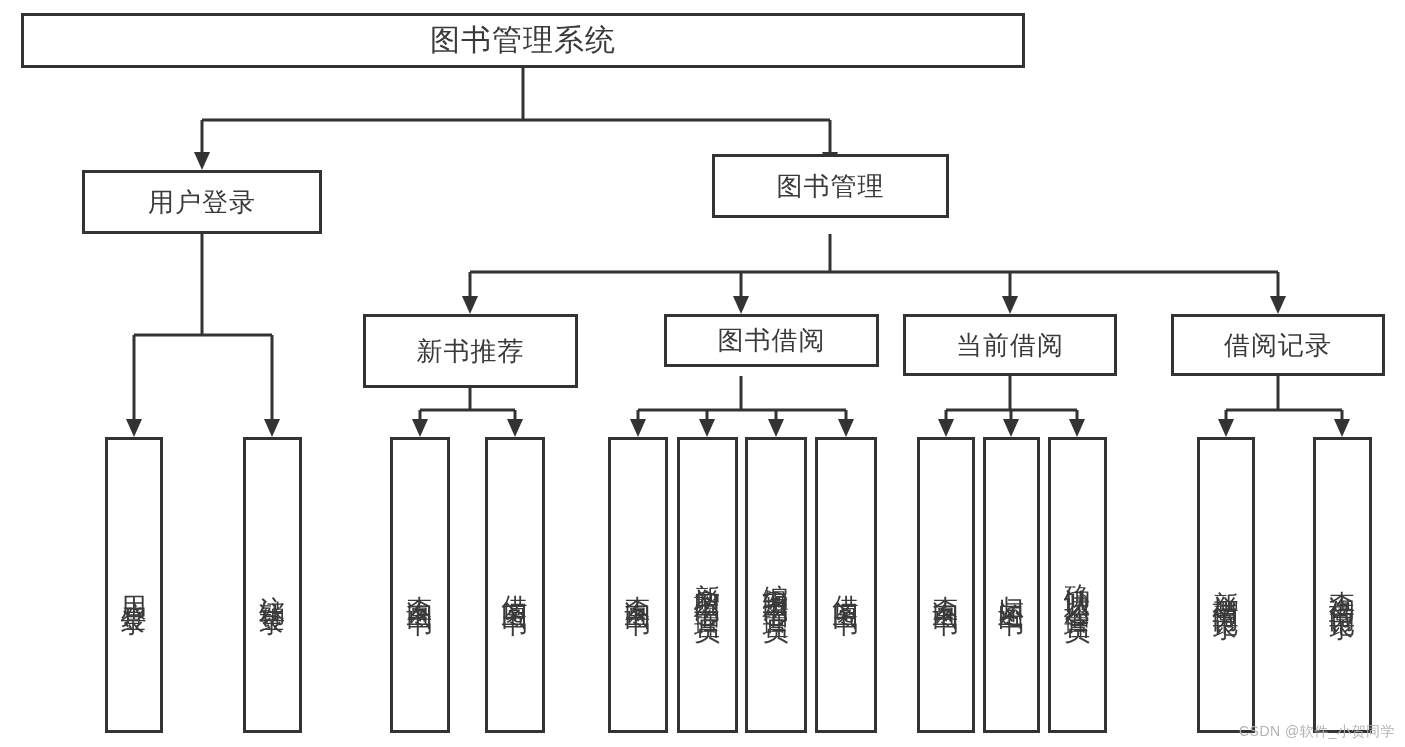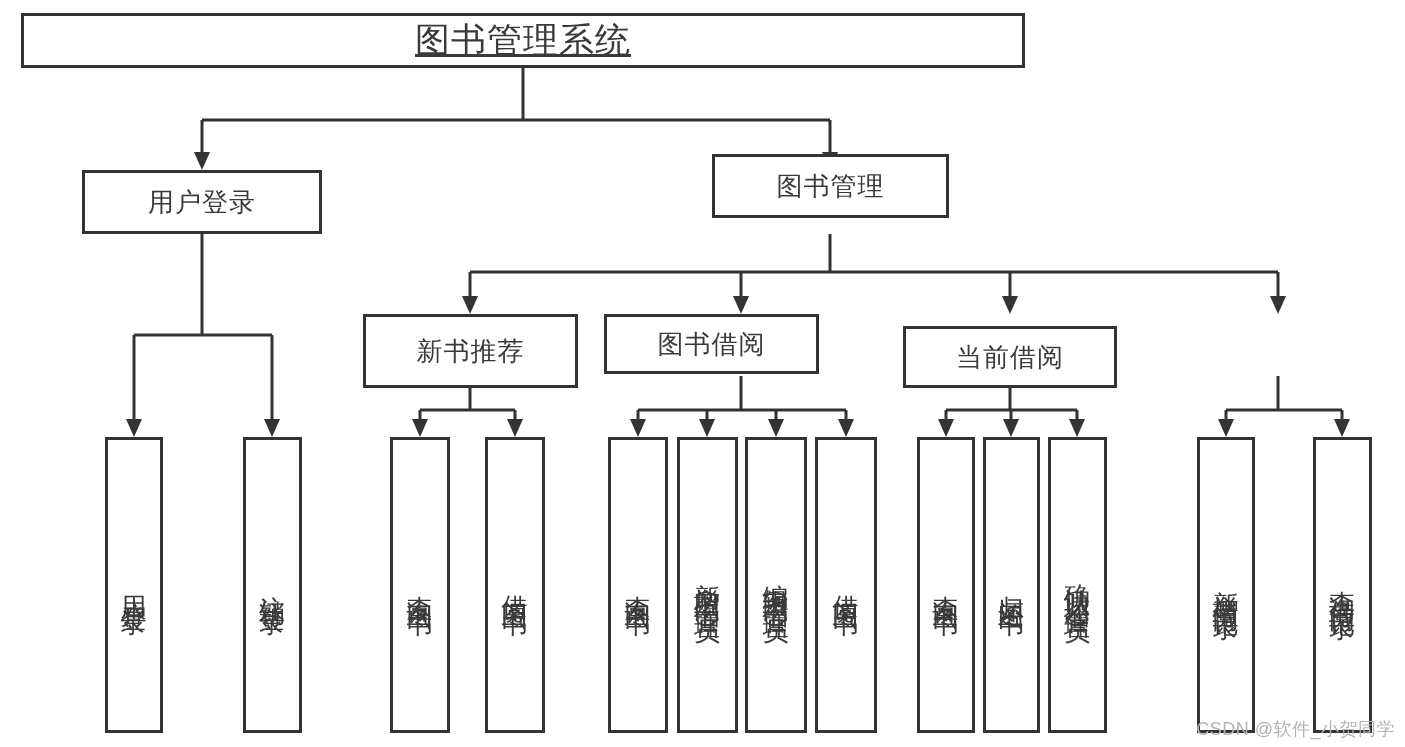--- a/index.html
+++ b/index.html
@@ -21,34 +21,34 @@
     box-sizing: border-box;
     background: #ffffff;
     border: 3px solid #333333;
     color: #3a3a3a;
     display: flex;
     align-items: center;
     justify-content: center;
     text-align: center;
   }
   .h-label { font-size: 26px; letter-spacing: 1px; }
-  .root-label { font-size: 35px; letter-spacing: 1px; text-decoration: underline; }
+  .root-label { font-size: 30px; letter-spacing: 1px; }
   .leaf {
     writing-mode: vertical-rl;
     text-orientation: mixed;
     font-size: 26px;
     letter-spacing: 5px;
     line-height: 1;
     white-space: nowrap;
   }
   .watermark {
     position: absolute;
     right: 10px;
     bottom: 6px;
-    font-size: 18px;
+    font-size: 14px;
     letter-spacing: 0.5px;
     color: #b3b3b3;
   }
 </style>
 </head>
 <body>
 
 <div class="stage">
 
   <svg class="wires" viewBox="0 0 1405 747" xmlns="http://www.w3.org/2000/svg">
@@ -105,22 +105,23 @@
       <line x1="1342" y1="410" x2="1342" y2="423" stroke="#333333" stroke-width="3"></line>
       <polygon points="1334,419 1350,419 1342,437" fill="#333333"></polygon>
     </svg>
 
   <div class="box root-label" style="left:21px;top:13px;width:1004px;height:55px">图书管理系统</div>
 
   <div class="box h-label" style="left:82px;top:170px;width:240px;height:64px">用户登录</div>
   <div class="box h-label" style="left:712px;top:154px;width:237px;height:64px">图书管理</div>
 
   <div class="box h-label" style="left:363px;top:314px;width:215px;height:74px">新书推荐</div>
-  <div class="box h-label" style="left:604px;top:314px;width:215px;height:60px">图书借阅</div>
-  <div class="box h-label" style="left:903px;top:326px;width:214px;height:62px">当前借阅</div>
+  <div class="box h-label" style="left:664px;top:314px;width:215px;height:53px">图书借阅</div>
+  <div class="box h-label" style="left:903px;top:314px;width:214px;height:62px">当前借阅</div>
+  <div class="box h-label" style="left:1171px;top:314px;width:214px;height:62px">借阅记录</div>
 
   <div class="box leaf" style="left:105px;top:437px;width:58px;height:296px">用户登录</div>
   <div class="box leaf" style="left:243px;top:437px;width:59px;height:296px">注销登录</div>
 
   <div class="box leaf" style="left:390px;top:437px;width:60px;height:296px">查询图书</div>
   <div class="box leaf" style="left:485px;top:437px;width:60px;height:296px">借阅图书</div>
 
   <div class="box leaf" style="left:608px;top:437px;width:60px;height:296px">查询图书</div>
   <div class="box leaf" style="left:677px;top:437px;width:61px;height:296px">新增图书（管理员）</div>
   <div class="box leaf" style="left:745px;top:437px;width:62px;height:296px">编辑图书（管理员）</div>

